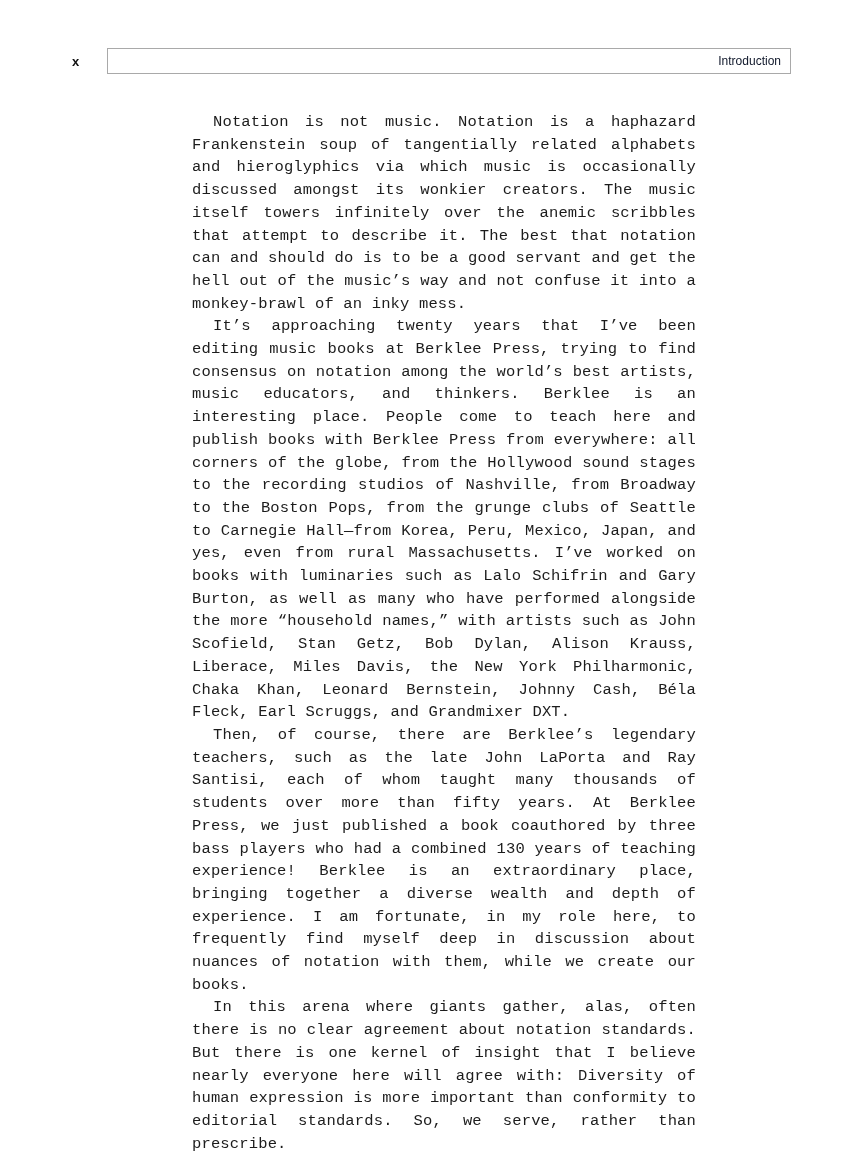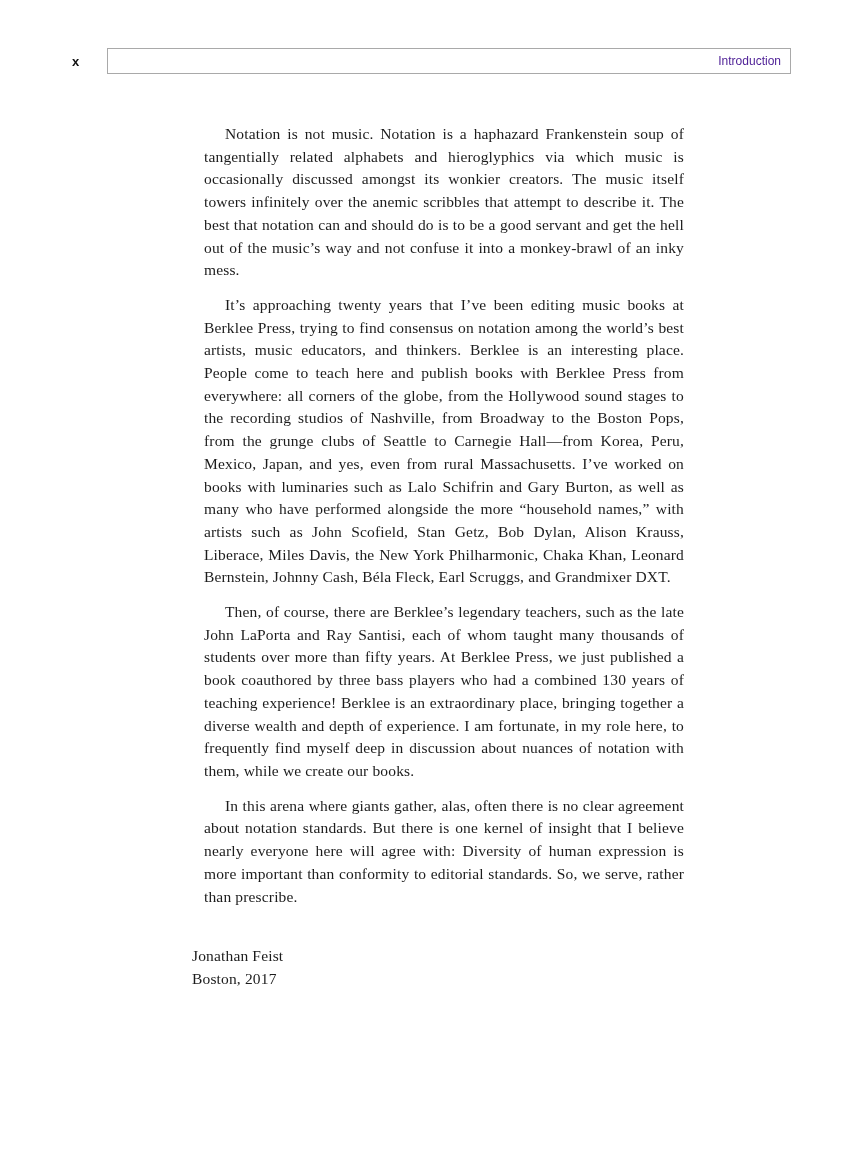--- a/index.html
+++ b/index.html
@@ -40,37 +40,38 @@
     border: 1px solid #a9a9a9;
     display: flex;
     align-items: center;
     justify-content: flex-end;
     padding-right: 9px;
     background: #ffffff;
   }
   .header-title {
     font-family: "Liberation Sans", "DejaVu Sans", sans-serif;
     font-size: 12px;
-    color: #4c1d95;
+    color: #0f172a;
   }
 
   
   .page-body {
     position: absolute;
     top: 111px;
     left: 192px;
     width: 504px;
     font-size: 15.5px;
     line-height: 22.7px;
     text-align: justify;
     letter-spacing: 0.01em;
   }
   .page-body p.para {
-    margin: 12px;
+    margin: 0;
     text-indent: 21px;
+    font-family: Liberation Mono, monospace;
   }
 
   .signature-block {
     margin-top: 37px;
   }
   .signature-block p {
     margin: 0;
     text-indent: 0;
     text-align: left;
   }

